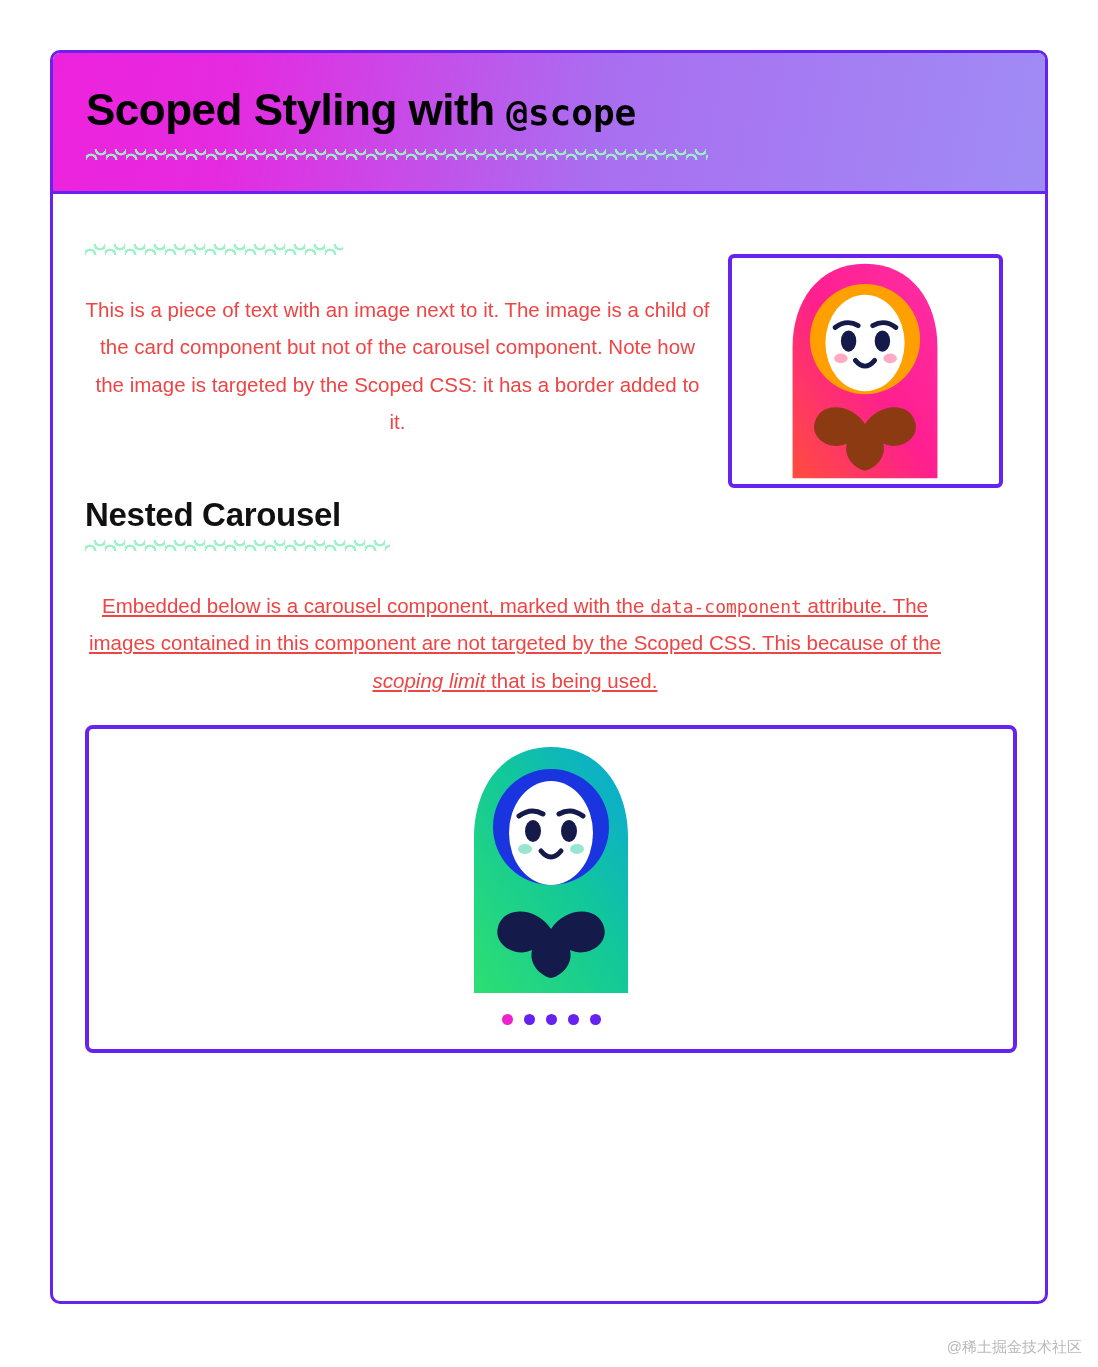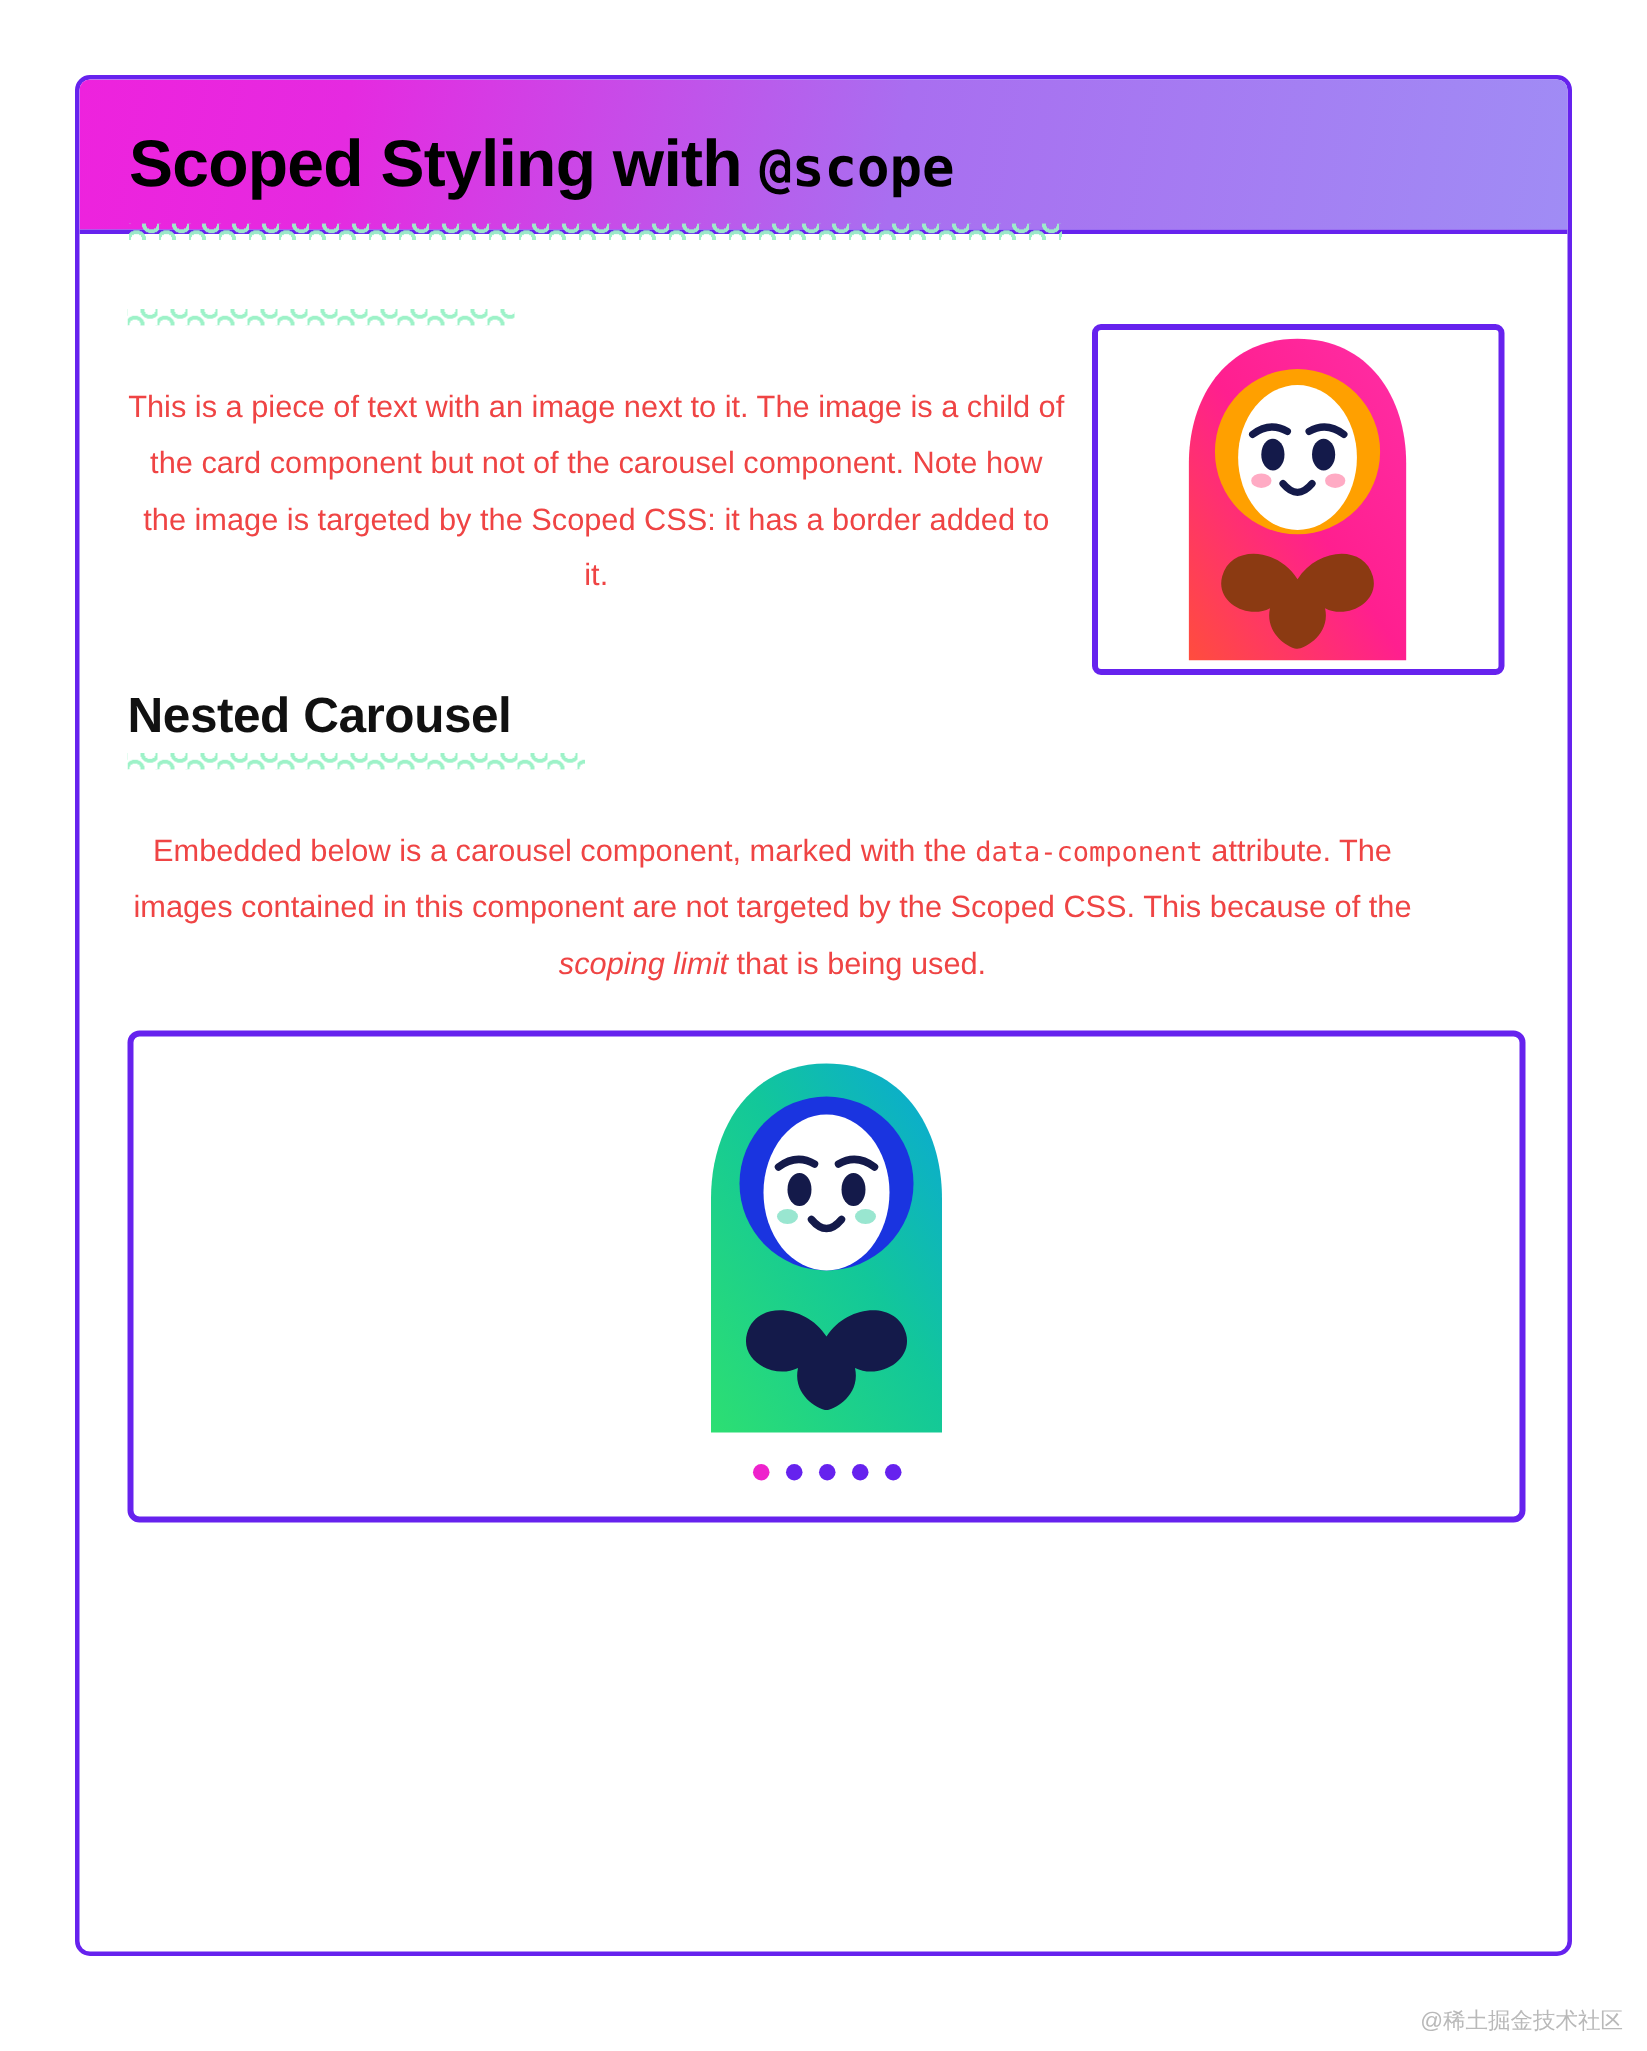--- a/index.html
+++ b/index.html
@@ -23,21 +23,21 @@
     border-radius: 10px;
     background: #ffffff;
     overflow: hidden;
     display: flex;
     flex-direction: column;
   }
 
   
   .card-header {
     position: relative;
-    height: 103px;
+    height: 141px;
     background: linear-gradient(100deg, #ee22dd 0%, #e52ae0 18%, #a96ef0 55%, #a08cf5 100%);
     border-bottom: 3px solid #6622ee;
     flex: none;
   }
   .card-header h1 {
     margin: 0;
     position: absolute;
     left: 33px;
     top: 34px;
     font-size: 44px;
@@ -87,21 +87,21 @@
   .h2-squiggle.wide { width: 305px; }
 
   p.body-text {
     margin: 36px 0 0 0;
     font-size: 20.5px;
     line-height: 1.82;
     color: #ef4444;
     max-width: 625px;
     text-align: center;
   }
-  p.body-text.wide { max-width: 860px; }
+  p.body-text.wide { max-width: 860px; text-decoration: underline; }
   code {
     font-family: "DejaVu Sans Mono", monospace;
     font-size: 18px;
   }
   em { font-style: italic; }
 
   
   .section-image-child { position: relative; }
   .figure {
     position: absolute;

